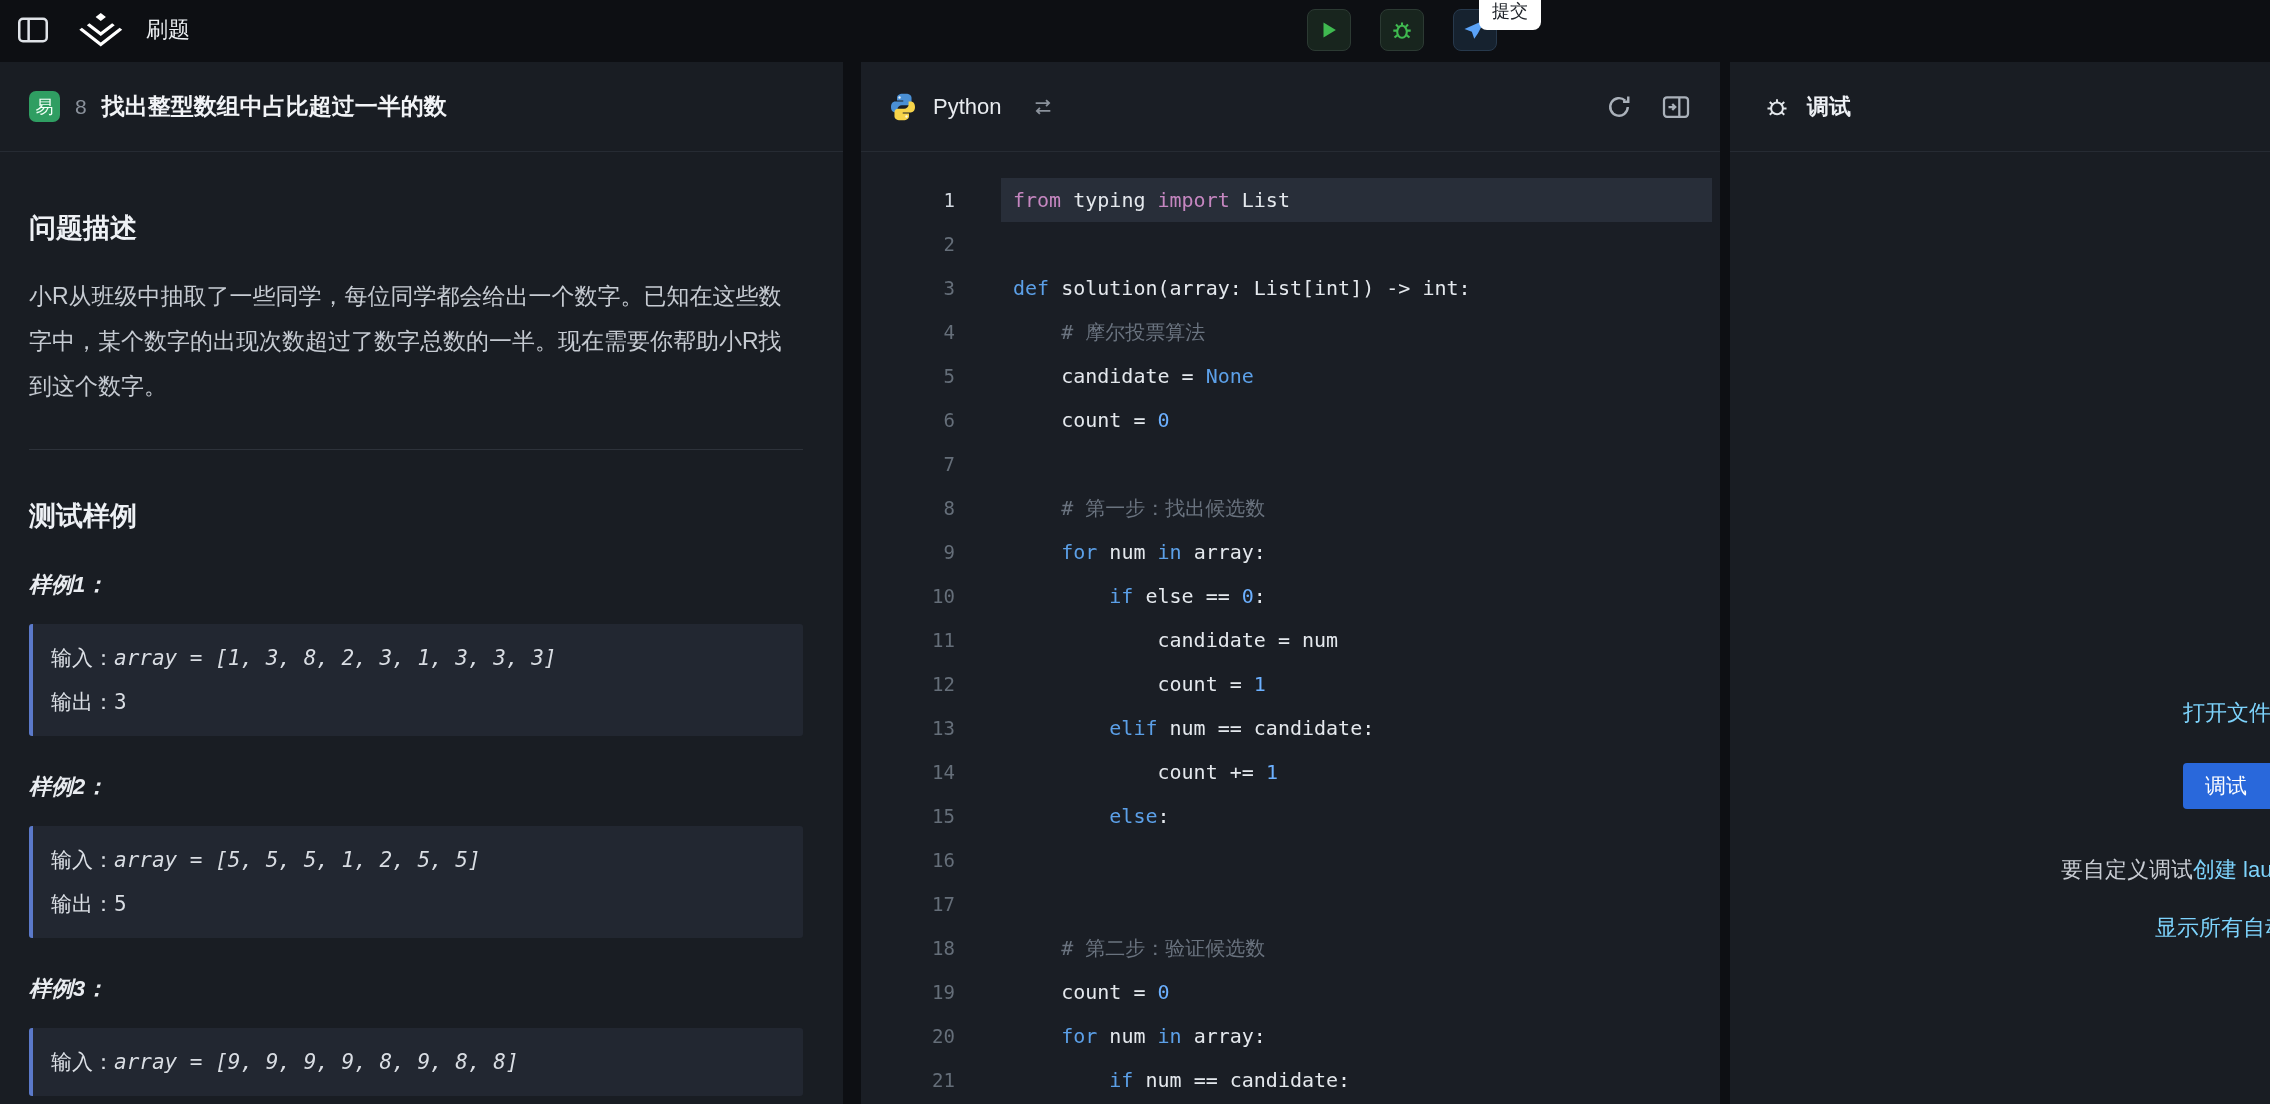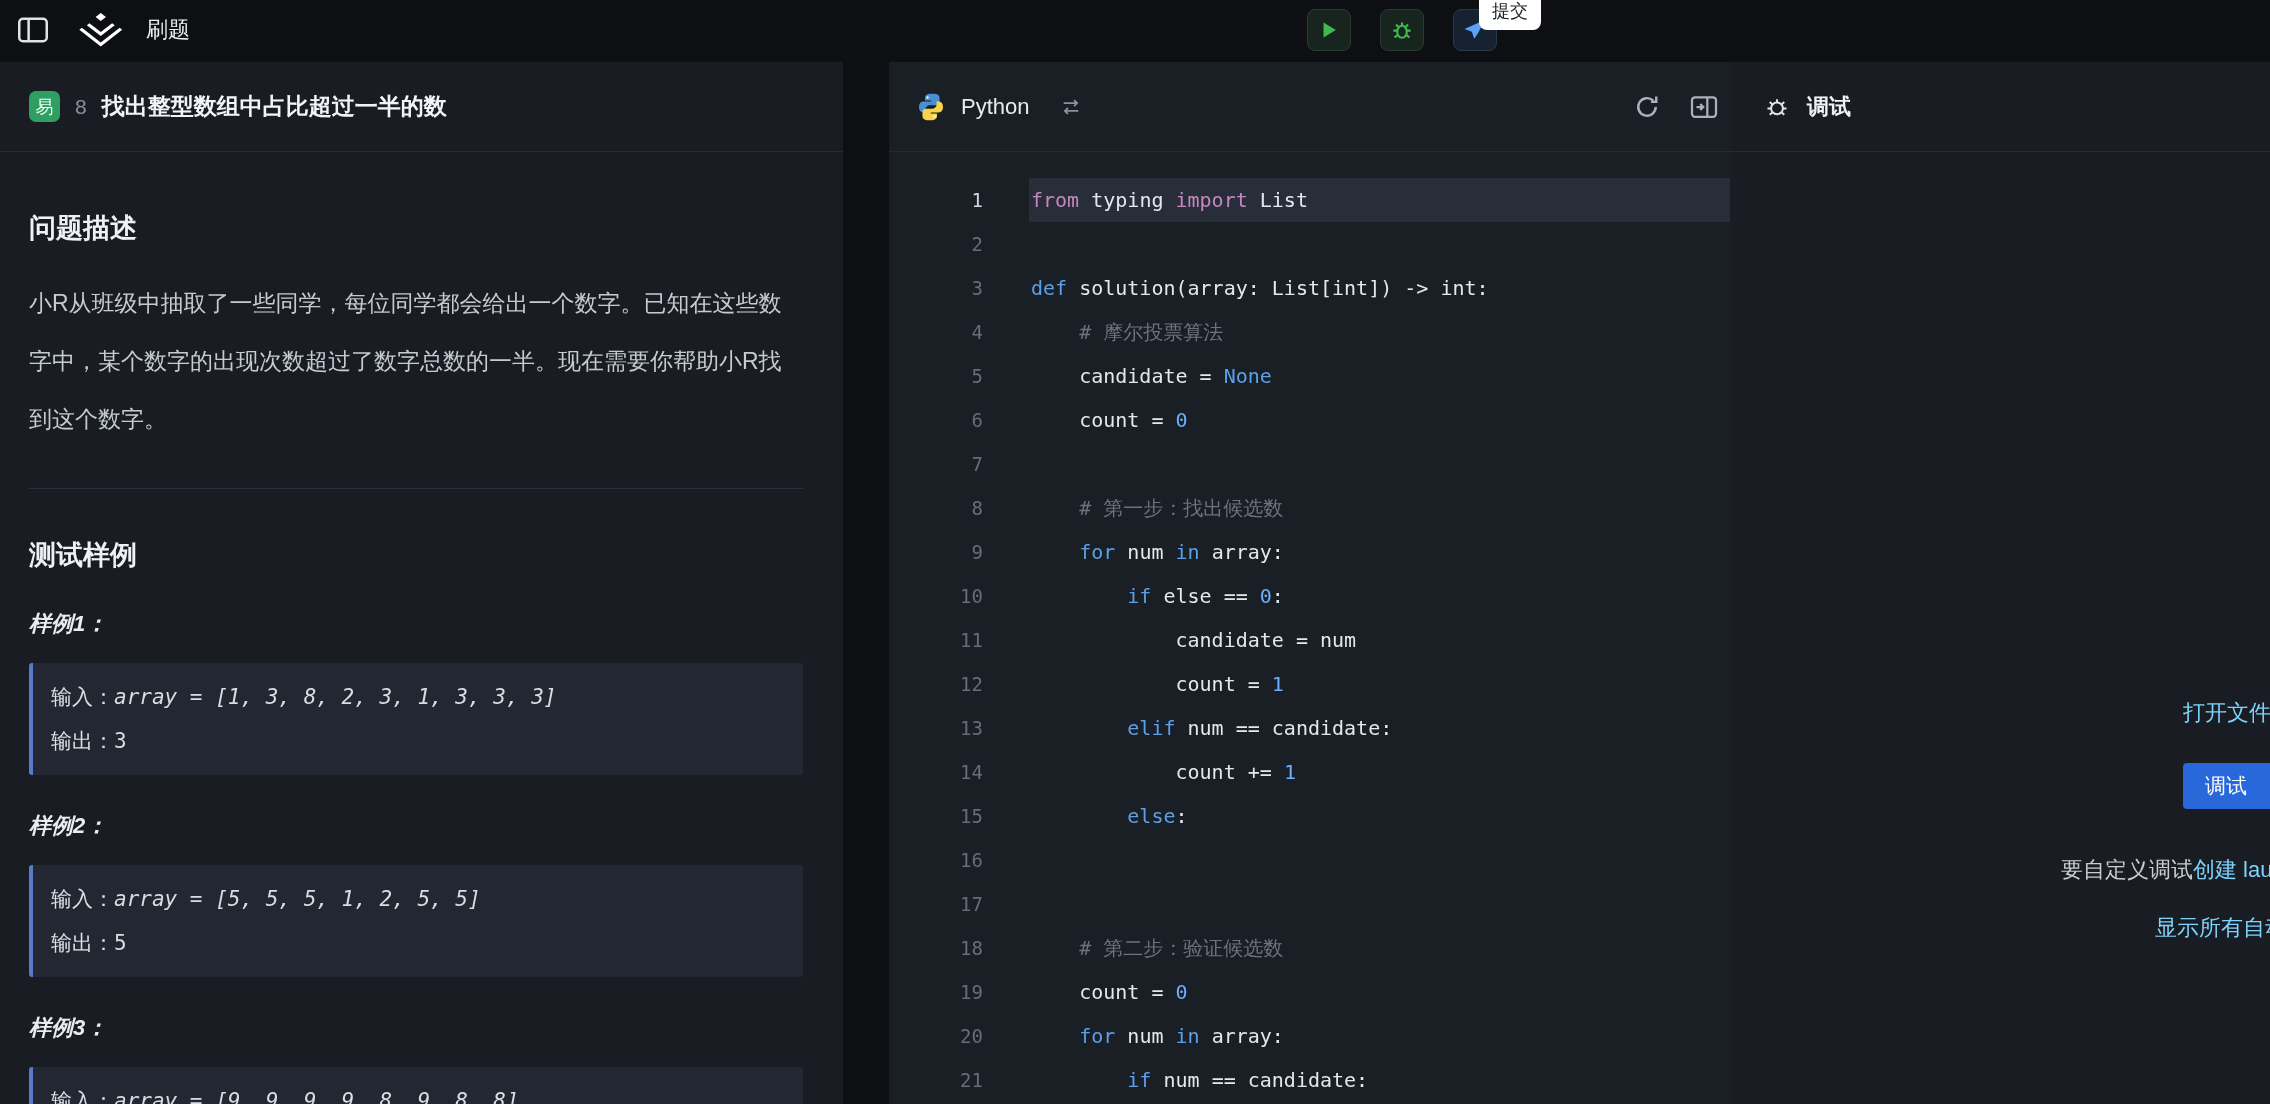--- a/index.html
+++ b/index.html
@@ -16,50 +16,50 @@
   .tb-logo { margin-left:28px; width:46px; height:34px; display:flex; align-items:center; justify-content:center; cursor:pointer; }
   .tb-brand { margin-left:22px; font-size:22px; color:#eef1f4; font-weight:500; cursor:pointer; }
   .tb-actions { position:absolute; left:1307px; top:1px; display:flex; gap:29px; }
   .tb-btn { width:44px; height:42px; border:1px solid #2c3a33; border-radius:8px; background:#18251e; display:flex; align-items:center; justify-content:center; cursor:pointer; }
   .tb-btn.blue { background:#16222f; border-color:#27394c; }
   .tb-tooltip { position:absolute; left:1479px; top:-16px; z-index:6; background:#ffffff; color:#20242a;
     border-radius:8px; padding:6px 13px; font-size:18px; line-height:26px; white-space:nowrap; }
   
   .panel { position:absolute; top:62px; bottom:0; background:#191d23; overflow:hidden; }
   .panel-left  { left:0;      width:843px; }
-  .panel-mid   { left:889px;  width:859px; background:#1a1e25; }
+  .panel-mid   { left:861px;  width:859px; background:#1a1e25; }
   .panel-right { left:1730px; width:591px; }
   .panel-header { height:90px; border-bottom:1px solid #262b33; display:flex; align-items:center; }
   
   .panel-left .panel-header { padding-left:29px; }
   .diff-badge { width:31px; height:31px; background:#2f9e62; color:#f2fff7; border-radius:7px;
     display:flex; align-items:center; justify-content:center; font-size:18px; flex-shrink:0; }
   .prob-id { margin-left:15px; color:#8a919b; font-size:21px; }
   .prob-title { margin-left:15px; color:#f2f4f7; font-size:23px; font-weight:700; }
   .left-content { padding:0 40px 0 29px; }
   h2.section { margin-top:58px; font-size:27px; font-weight:700; color:#eef1f5; }
   h2.section.samples { margin-top:48px; }
-  .prob-desc { margin-top:28px; font-size:23px; line-height:58px; color:#c6cbd2; }
+  .prob-desc { margin-top:28px; font-size:23px; line-height:45px; color:#c6cbd2; }
   .divider { margin-top:40px; border:none; border-top:1px solid #2d323a; }
   .sample-label { margin-top:36px; font-size:22px; font-weight:700; font-style:italic; color:#e9ecf0; }
   .sample-block { margin-top:24px; background:#222731; border-left:4px solid #5b79c9; border-radius:3px;
     padding:12px 18px; font-size:21px; line-height:43px; color:#dde1e7; }
   .sample-val { font-family:"DejaVu Sans Mono",monospace; font-style:italic; color:#d9dde3; }
   .sample-out { font-family:"DejaVu Sans Mono",monospace; color:#d9dde3; }
   
   .panel-mid .panel-header { padding:0 30px 0 26px; }
   .py-icon { width:32px; height:32px; display:flex; }
   .lang-label { margin-left:14px; font-size:22px; color:#e8ebef; font-weight:500; }
   .swap-icon { margin-left:30px; display:flex; cursor:pointer; }
   .hdr-spacer { flex:1; }
   .hdr-icon { margin-left:30px; display:flex; cursor:pointer; }
   .code-area { padding-top:26px; font-family:"DejaVu Sans Mono",monospace; font-size:20px; }
   .code-line { display:flex; height:44px; line-height:44px; }
   .ln { width:94px; flex-shrink:0; text-align:right; color:#656e79; font-size:19px; }
-  .code-text { flex:1; margin-left:46px; margin-right:8px; padding-left:2px; white-space:pre; }
+  .code-text { flex:1; margin-left:46px; margin-right:8px; padding-left:12px; white-space:pre; }
   .code-line.active .code-text { background:#282e39; }
   .code-line.active .ln { color:#d3d9e0; }
   .tok-pl  { color:#e4e8ed; }
   .tok-kw  { color:#5ca0e8; }
   .tok-kw2 { color:#c586c0; }
   .tok-num { color:#6cb0ff; }
   .tok-com { color:#6a737f; }
   
   .panel-right .panel-header { padding-left:33px; }
   .debug-title { margin-left:16px; font-size:22px; font-weight:700; color:#eef1f5; }

